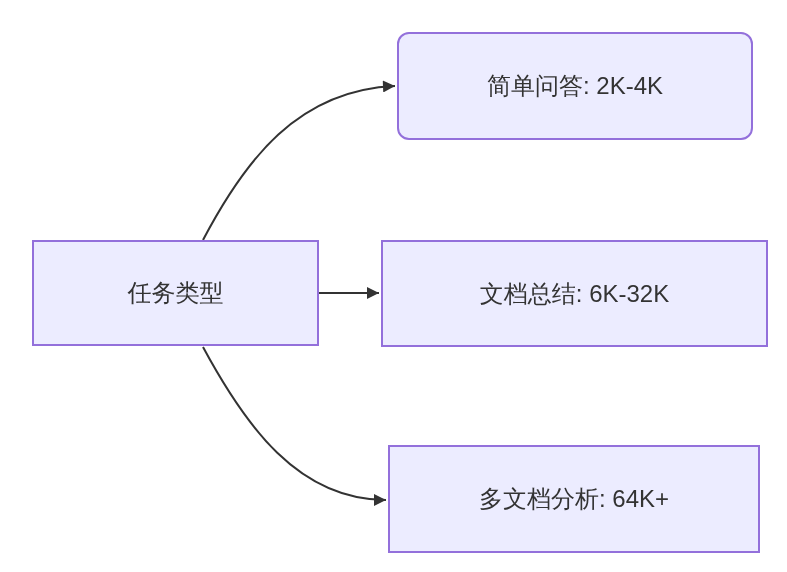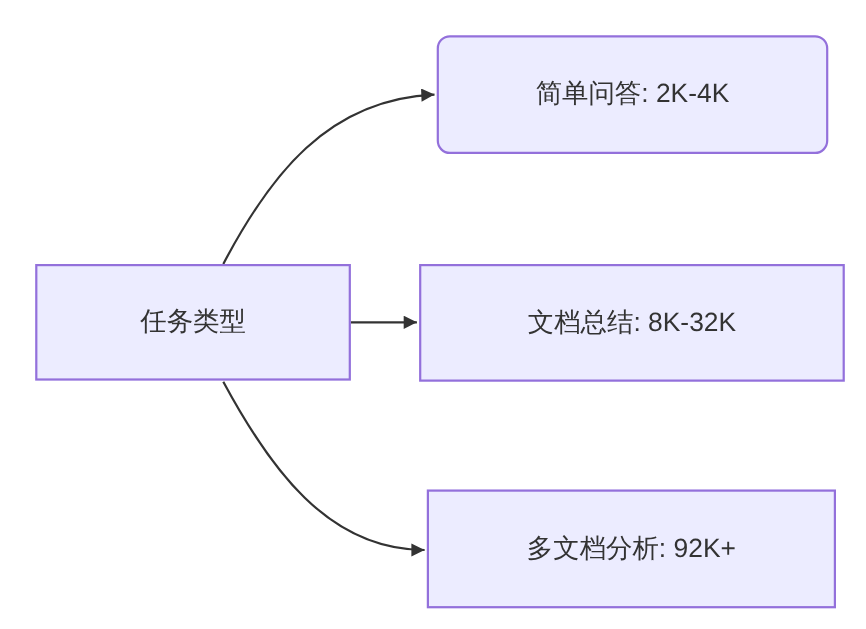--- a/index.html
+++ b/index.html
@@ -67,20 +67,20 @@
 
   <div class="node node-root">
     <span>任务类型</span>
   </div>
 
   <div class="node node-simple-qa">
     <span>简单问答: 2K-4K</span>
   </div>
 
   <div class="node node-doc-summary">
-    <span>文档总结: 8K-32K</span>
+    <span>文档总结: 6K-32K</span>
   </div>
 
   <div class="node node-multi-doc">
-    <span>多文档分析: 92K+</span>
+    <span>多文档分析: 64K+</span>
   </div>
 
 </div>
 
 </body></html>

